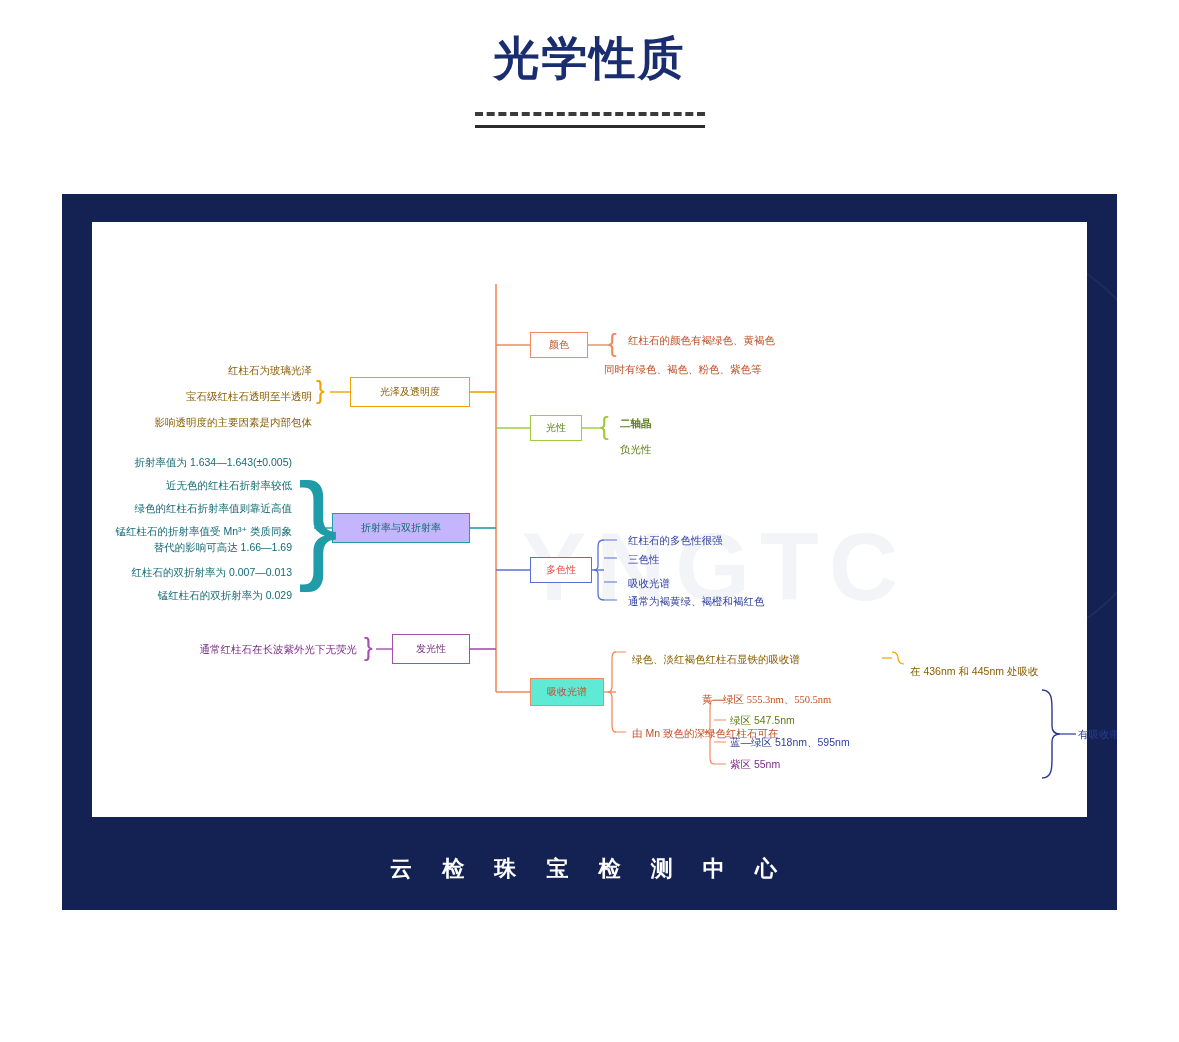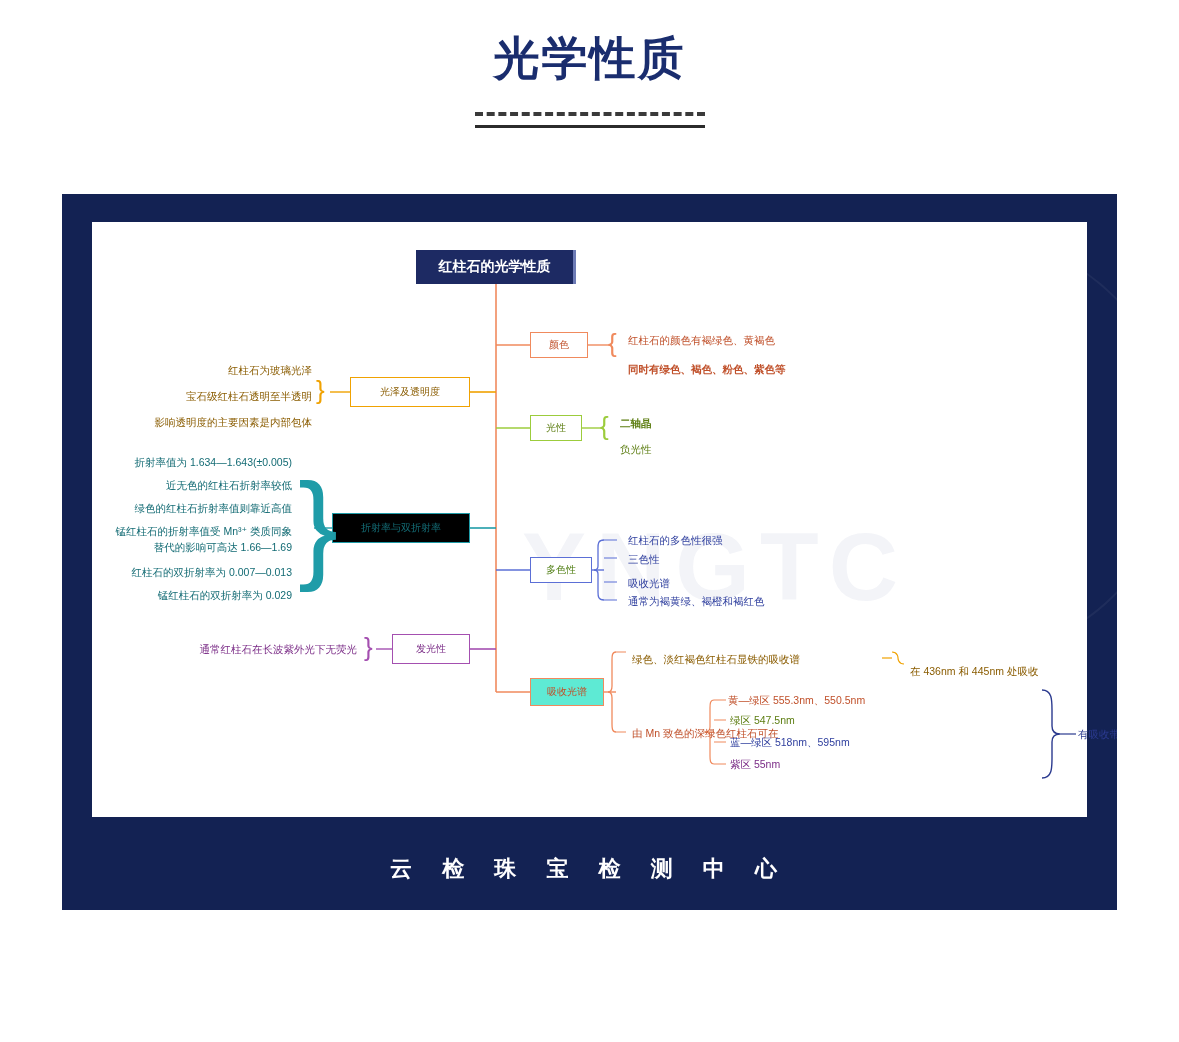--- a/index.html
+++ b/index.html
@@ -54,22 +54,22 @@
     position:absolute;box-sizing:border-box;display:flex;align-items:center;
     justify-content:center;font-size:10px;white-space:nowrap;
   }
   .root{
     left:324px;top:28px;width:160px;height:34px;background:#1d2a63;color:#fff;
     font-size:14px;font-weight:bold;border-right:3px solid #6d7bb5;
   }
   .b-color{left:438px;top:110px;width:58px;height:26px;border:1.6px solid #f08a5d;color:#c0502a;background:#fff;}
   .b-lustre{left:258px;top:155px;width:120px;height:30px;border:1.6px solid #f0a202;color:#8a5c00;background:#fff;}
   .b-optic{left:438px;top:193px;width:52px;height:26px;border:1.6px solid #9ccc3c;color:#5c7d11;background:#fff;}
-  .b-ri{left:240px;top:291px;width:138px;height:30px;border:1.6px solid #1f9ca8;color:#136b74;background:#000000;}
-  .b-pleo{left:438px;top:335px;width:62px;height:26px;border:1.6px solid #5b6fd6;color:#4d7c0f;background:#fff;}
+  .b-ri{left:240px;top:291px;width:138px;height:30px;border:1.6px solid #1f9ca8;color:#136b74;background:#c4b5fd;}
+  .b-pleo{left:438px;top:335px;width:62px;height:26px;border:1.6px solid #5b6fd6;color:#ef4444;background:#fff;}
   .b-fluor{left:300px;top:412px;width:78px;height:30px;border:1.6px solid #a44fb0;color:#7a2b86;background:#fff;}
   .b-abs{left:438px;top:456px;width:74px;height:28px;border:1.6px solid #f08a5d;color:#c0502a;background:#5eead4;}
 
   
   .leaf{position:absolute;font-size:10.5px;white-space:nowrap;line-height:14px;}
   .leaf.r{text-align:right;}
   .c-orange{color:#c0502a;}
   .c-amber{color:#8a5c00;}
   .c-green{color:#5c7d11;}
   .c-teal{color:#136b74;}
@@ -131,33 +131,32 @@
         <path d="M622,478 C618,478 618,482 618,486 L618,505 C618,508 616,510 614,510 C616,510 618,512 618,515 L618,534 C618,538 618,542 622,542" stroke="#f08a5d" stroke-width="1.2" fill="none"></path>
         <path d="M622,478 L634,478 M622,498 L634,498 M622,520 L634,520 M622,542 L634,542" stroke="#f08a5d" stroke-width="1.1" fill="none"></path>
 
         <path d="M790,436 L800,436" stroke="#f0a202" stroke-width="1.2" fill="none"></path>
         <path d="M800,430 C806,430 806,436 806,436 C806,436 806,442 812,442" stroke="#f0a202" stroke-width="1.2" fill="none"></path>
 
         <path d="M890,470 C900,470 900,480 900,490 L900,506 C900,512 904,514 908,514 C904,514 900,516 900,522 L900,538 C900,548 900,558 890,558" stroke="#2b3a8f" stroke-width="1.4" fill="none" transform="translate(60,-2)"></path>
         <path d="M968,512 L984,512" stroke="#2b3a8f" stroke-width="1.2" fill="none"></path>
       </svg>
 
-      <div class="node root">红柱石的光学性质</div>
 
       <div class="node b-color">颜色</div>
       <div class="node b-lustre">光泽及透明度</div>
       <div class="node b-optic">光性</div>
       <div class="node b-ri">折射率与双折射率</div>
       <div class="node b-pleo">多色性</div>
       <div class="node b-fluor">发光性</div>
       <div class="node b-abs">吸收光谱</div>
 
       <div class="brace" style="left:516px;top:108px;color:#f08a5d;">{</div>
       <div class="leaf c-orange" style="left:536px;top:111px;">红柱石的颜色有褐绿色、黄褐色</div>
-      <div class="leaf c-orange" style="left:536px;top:140px;font-weight:bold;">同时有绿色、褐色、粉色、紫色等</div>
+      <div class="leaf c-orange" style="left:512px;top:140px;">同时有绿色、褐色、粉色、紫色等</div>
 
       <div class="brace" style="left:224px;top:155px;color:#f0a202;">}</div>
       <div class="leaf c-amber r" style="left:20px;top:141px;width:200px;">红柱石为玻璃光泽</div>
       <div class="leaf c-amber r" style="left:20px;top:167px;width:200px;">宝石级红柱石透明至半透明</div>
       <div class="leaf c-amber r" style="left:0px;top:193px;width:220px;">影响透明度的主要因素是内部包体</div>
 
       <div class="brace" style="left:508px;top:191px;color:#9ccc3c;">{</div>
       <div class="leaf c-green" style="left:528px;top:194px;font-weight:bold;">二轴晶</div>
       <div class="leaf c-green" style="left:528px;top:220px;">负光性</div>
 
@@ -175,21 +174,21 @@
       <div class="leaf c-blue" style="left:536px;top:354px;">吸收光谱</div>
       <div class="leaf c-blue" style="left:536px;top:372px;">通常为褐黄绿、褐橙和褐红色</div>
 
       <div class="brace" style="left:272px;top:412px;color:#a44fb0;">}</div>
       <div class="leaf c-purple r" style="left:60px;top:420px;width:205px;">通常红柱石在长波紫外光下无荧光</div>
 
       <div class="leaf c-amber" style="left:540px;top:430px;">绿色、淡红褐色红柱石显铁的吸收谱</div>
       <div class="leaf c-amber" style="left:818px;top:442px;">在 436nm 和 445nm 处吸收</div>
 
       <div class="leaf c-orange" style="left:540px;top:504px;">由 Mn 致色的深绿色红柱石可在</div>
-      <div class="leaf c-orange" style="left:636px;top:471px;">黄—绿区 555.3nm、550.5nm</div>
+      <div class="leaf c-orange" style="left:610px;top:471px;font-family:Liberation Serif, serif;">黄—绿区 555.3nm、550.5nm</div>
       <div class="leaf c-green" style="left:638px;top:491px;">绿区 547.5nm</div>
       <div class="leaf c-blue" style="left:638px;top:513px;">蓝—绿区 518nm、595nm</div>
       <div class="leaf c-purple" style="left:638px;top:535px;">紫区 55nm</div>
       <div class="leaf" style="left:986px;top:505px;color:#2b3a8f;">有吸收带</div>
 
     </div>
   </div>
 
   <div class="card-footer">
     <div class="footer-cn">云 检 珠 宝 检 测 中 心</div>

